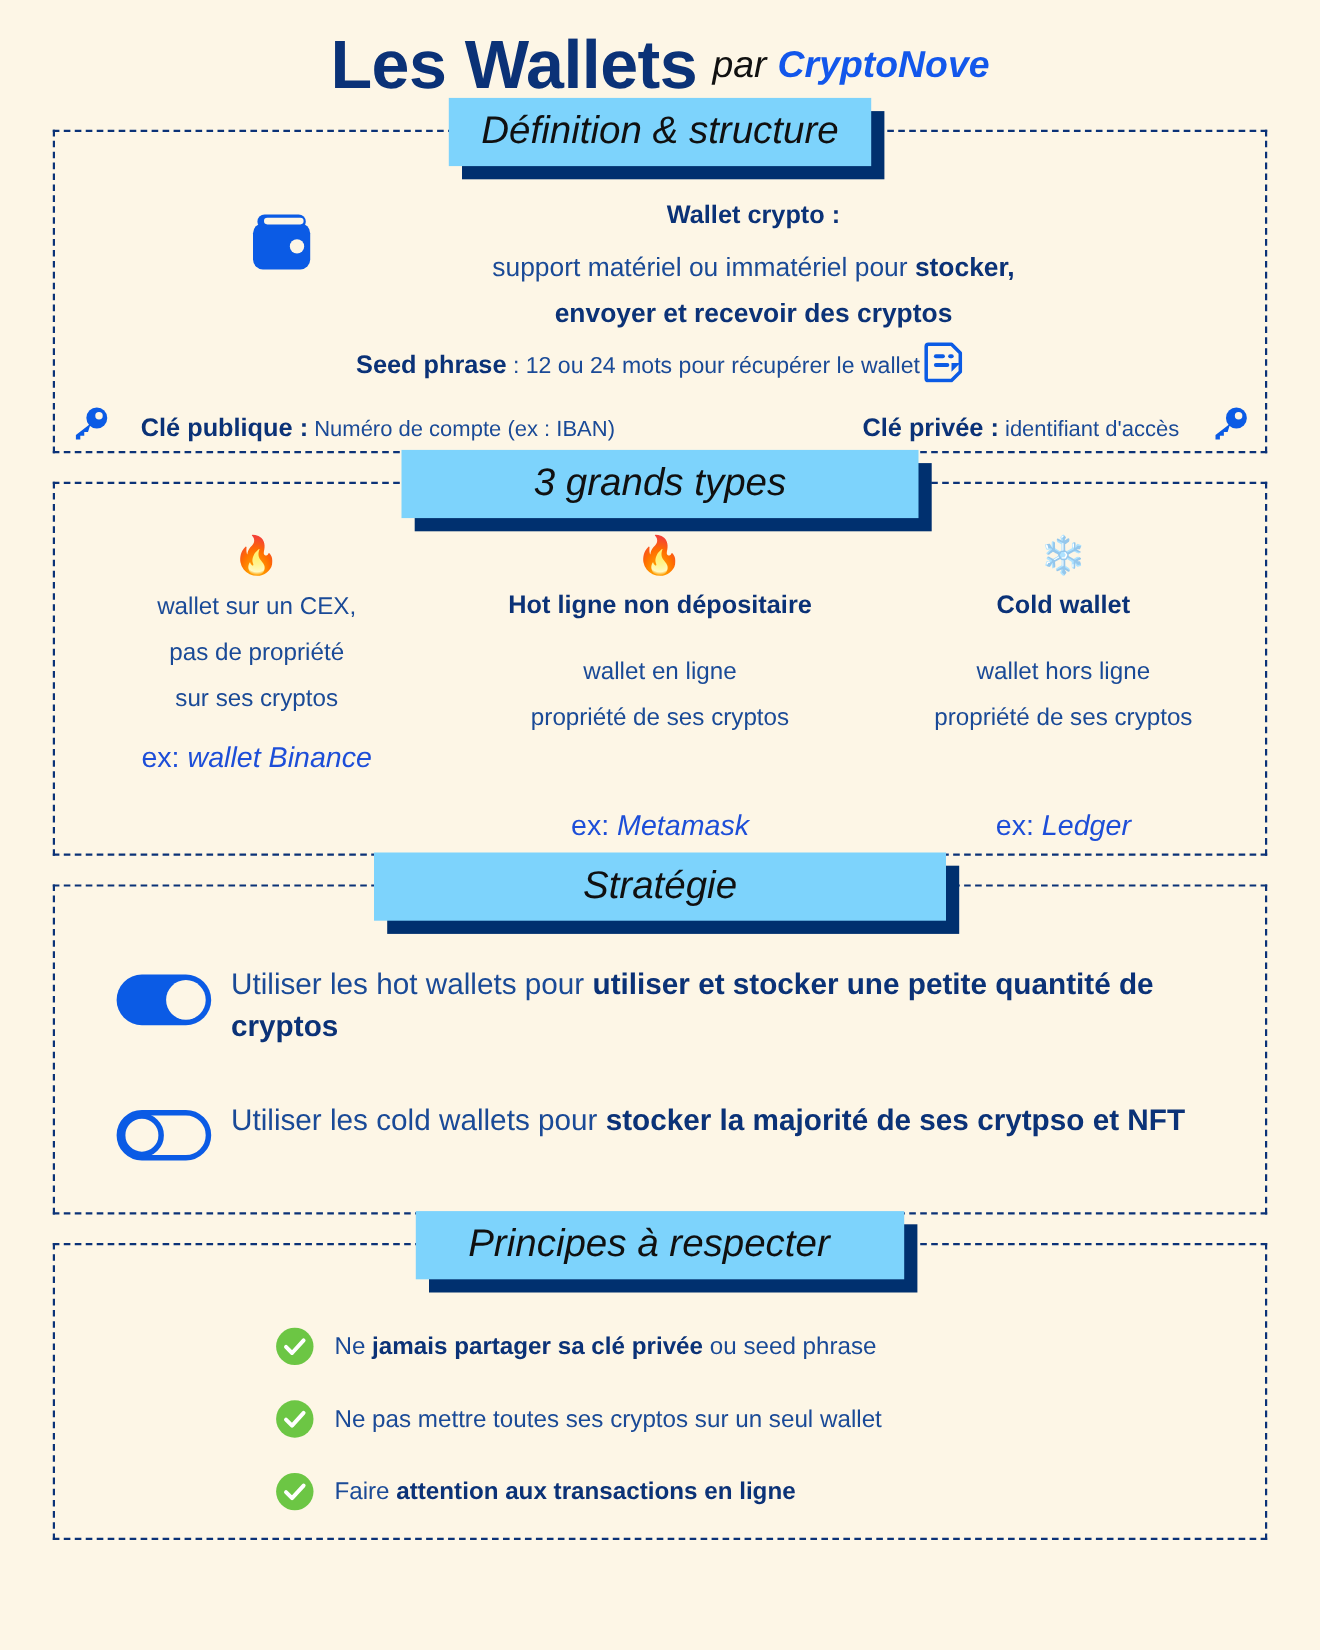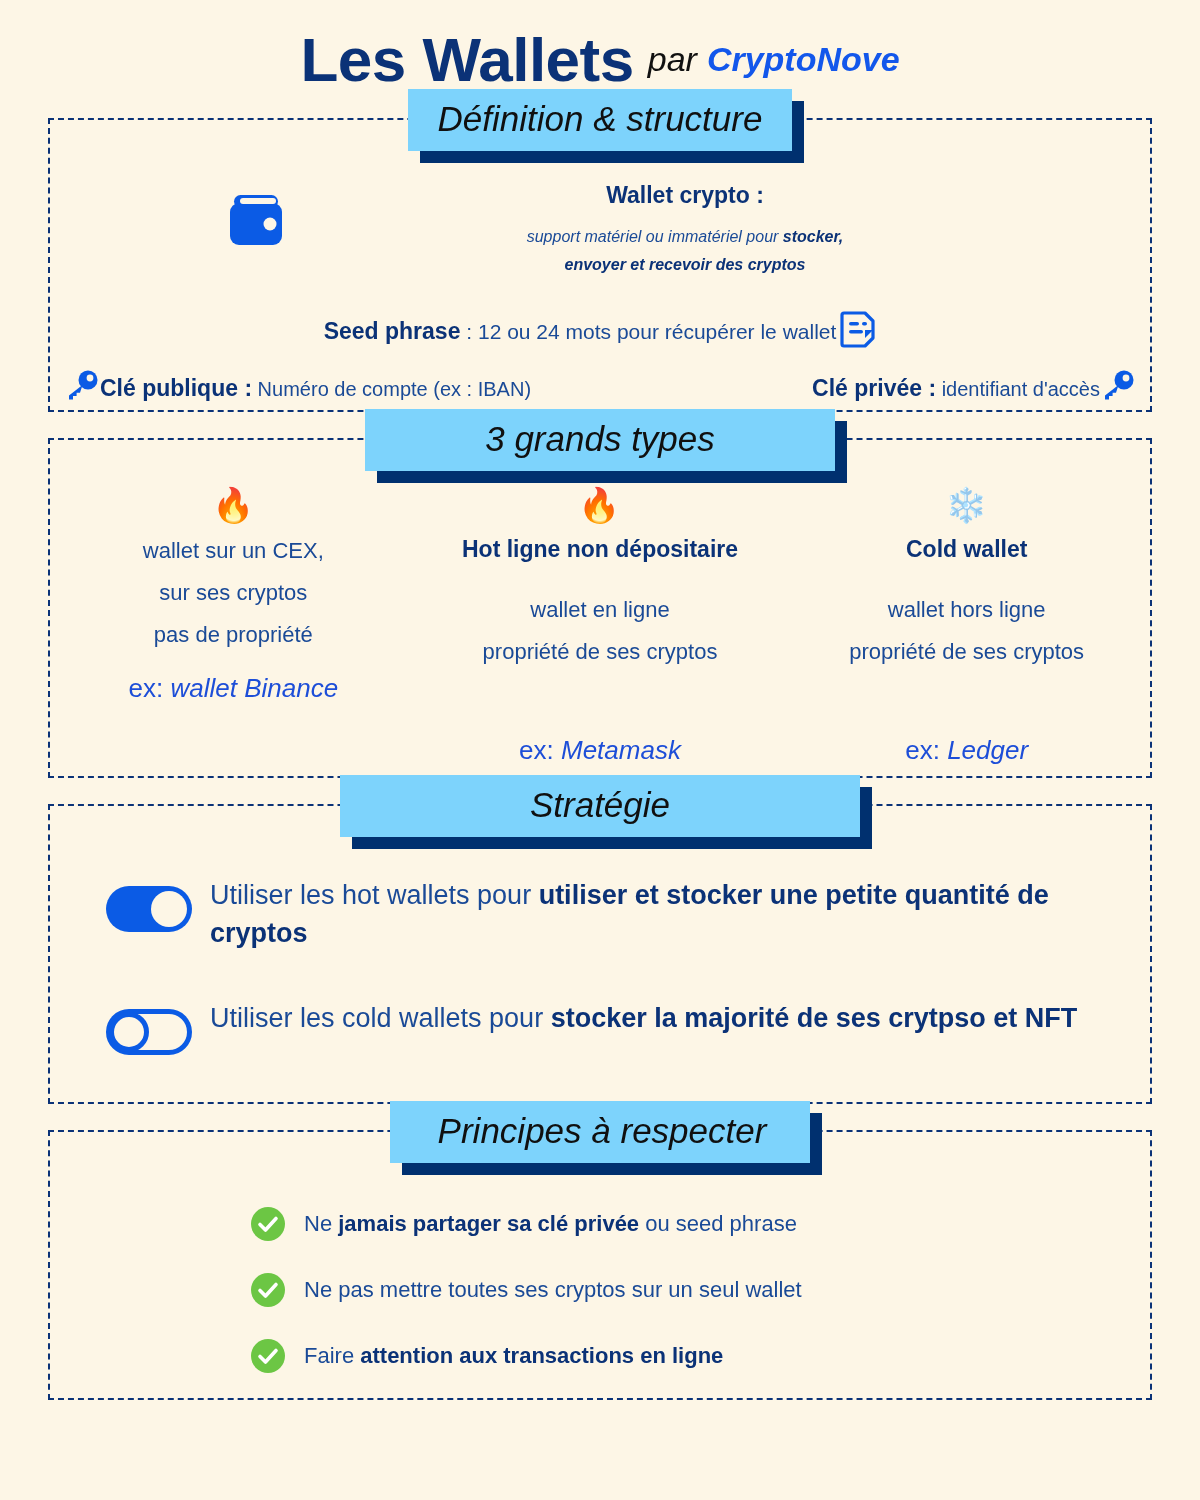--- a/index.html
+++ b/index.html
@@ -108,25 +108,24 @@
     top: 62px;
     text-align: center;
   }
   .def-title {
     font-size: 23px;
     font-weight: 700;
     color: #0B3277;
     margin-bottom: 14px;
   }
   .def-line {
-    font-size: 16px;
+    font-size: 24px;
     font-weight: 400;
     color: #1A4A97;
     line-height: 1.75;
-    font-style: italic;
   }
   .def-line b { color: #0B3277; font-weight: 700; }
 
   .seed-row {
     position: absolute;
     left: 0; right: 0;
     top: 190px;
     display: flex;
     align-items: center;
     justify-content: center;
@@ -136,21 +135,21 @@
   .seed-text b { color: #0B3277; font-weight: 700; font-size: 23px; }
 
   .keys-row {
     position: absolute;
     left: 14px; right: 14px;
     top: 250px;
     display: flex;
     align-items: center;
     justify-content: space-between;
   }
-  .key-item { display: flex; align-items: center; gap: 0; }
+  .key-item { display: flex; align-items: center; gap: 28px; }
   .key-text { font-size: 20px; color: #1A4A97; }
   .key-text b { color: #0B3277; font-weight: 700; font-size: 23px; }
 
   
   #sec-types { height: 340px; }
   .types-grid {
     display: flex;
     height: 100%;
     padding-top: 48px;
     box-sizing: border-box;
@@ -326,22 +325,22 @@
       <div class="banner-shadow"></div>
       <div class="banner-label" style="padding-left:120px;padding-right:120px;">3 grands types</div>
     </div>
   </div>
 
   <div class="types-grid">
     <div class="type-col">
       <div class="type-emoji">🔥</div>
       <div class="type-desc">
         <div>wallet sur un CEX,</div>
+        <div>pas de propriété</div>
         <div>sur ses cryptos</div>
-        <div>pas de propriété</div>
       </div>
       <div class="type-ex"><span class="ex-lead">ex: </span><span>wallet Binance</span></div>
     </div>
 
     <div class="type-col">
       <div class="type-emoji">🔥</div>
       <div class="type-name">Hot ligne non dépositaire</div>
       <div class="type-desc" style="margin-top:26px;">
         <div>wallet en ligne</div>
         <div>propriété de ses cryptos</div>
@@ -383,21 +382,21 @@
         </div>
       <div class="strategy-text"><span>Utiliser les cold wallets pour </span><b>stocker la majorité de ses crytpso et NFT</b></div>
     </div>
   </div>
 </div>
 
 <div class="section" id="sec-principles">
   <div class="banner-wrap">
     <div class="banner">
       <div class="banner-shadow"></div>
-      <div class="banner-label" style="padding-left:48px;padding-right:44px;">Principes à respecter</div>
+      <div class="banner-label" style="padding-left:48px;padding-right:68px;">Principes à respecter</div>
     </div>
   </div>
 
   <div class="principles-body">
     <div class="principle-item">
       <span class="check-circle">
         <svg width="36" height="36" viewBox="0 0 36 36">
           <circle cx="18" cy="18" r="17" fill="#6CC644"></circle>
           <path d="M10 18.5 l5.5 5.5 L26 12.5" fill="none" stroke="#FFFFFF" stroke-width="3.6" stroke-linecap="round" stroke-linejoin="round"></path>
         </svg>

